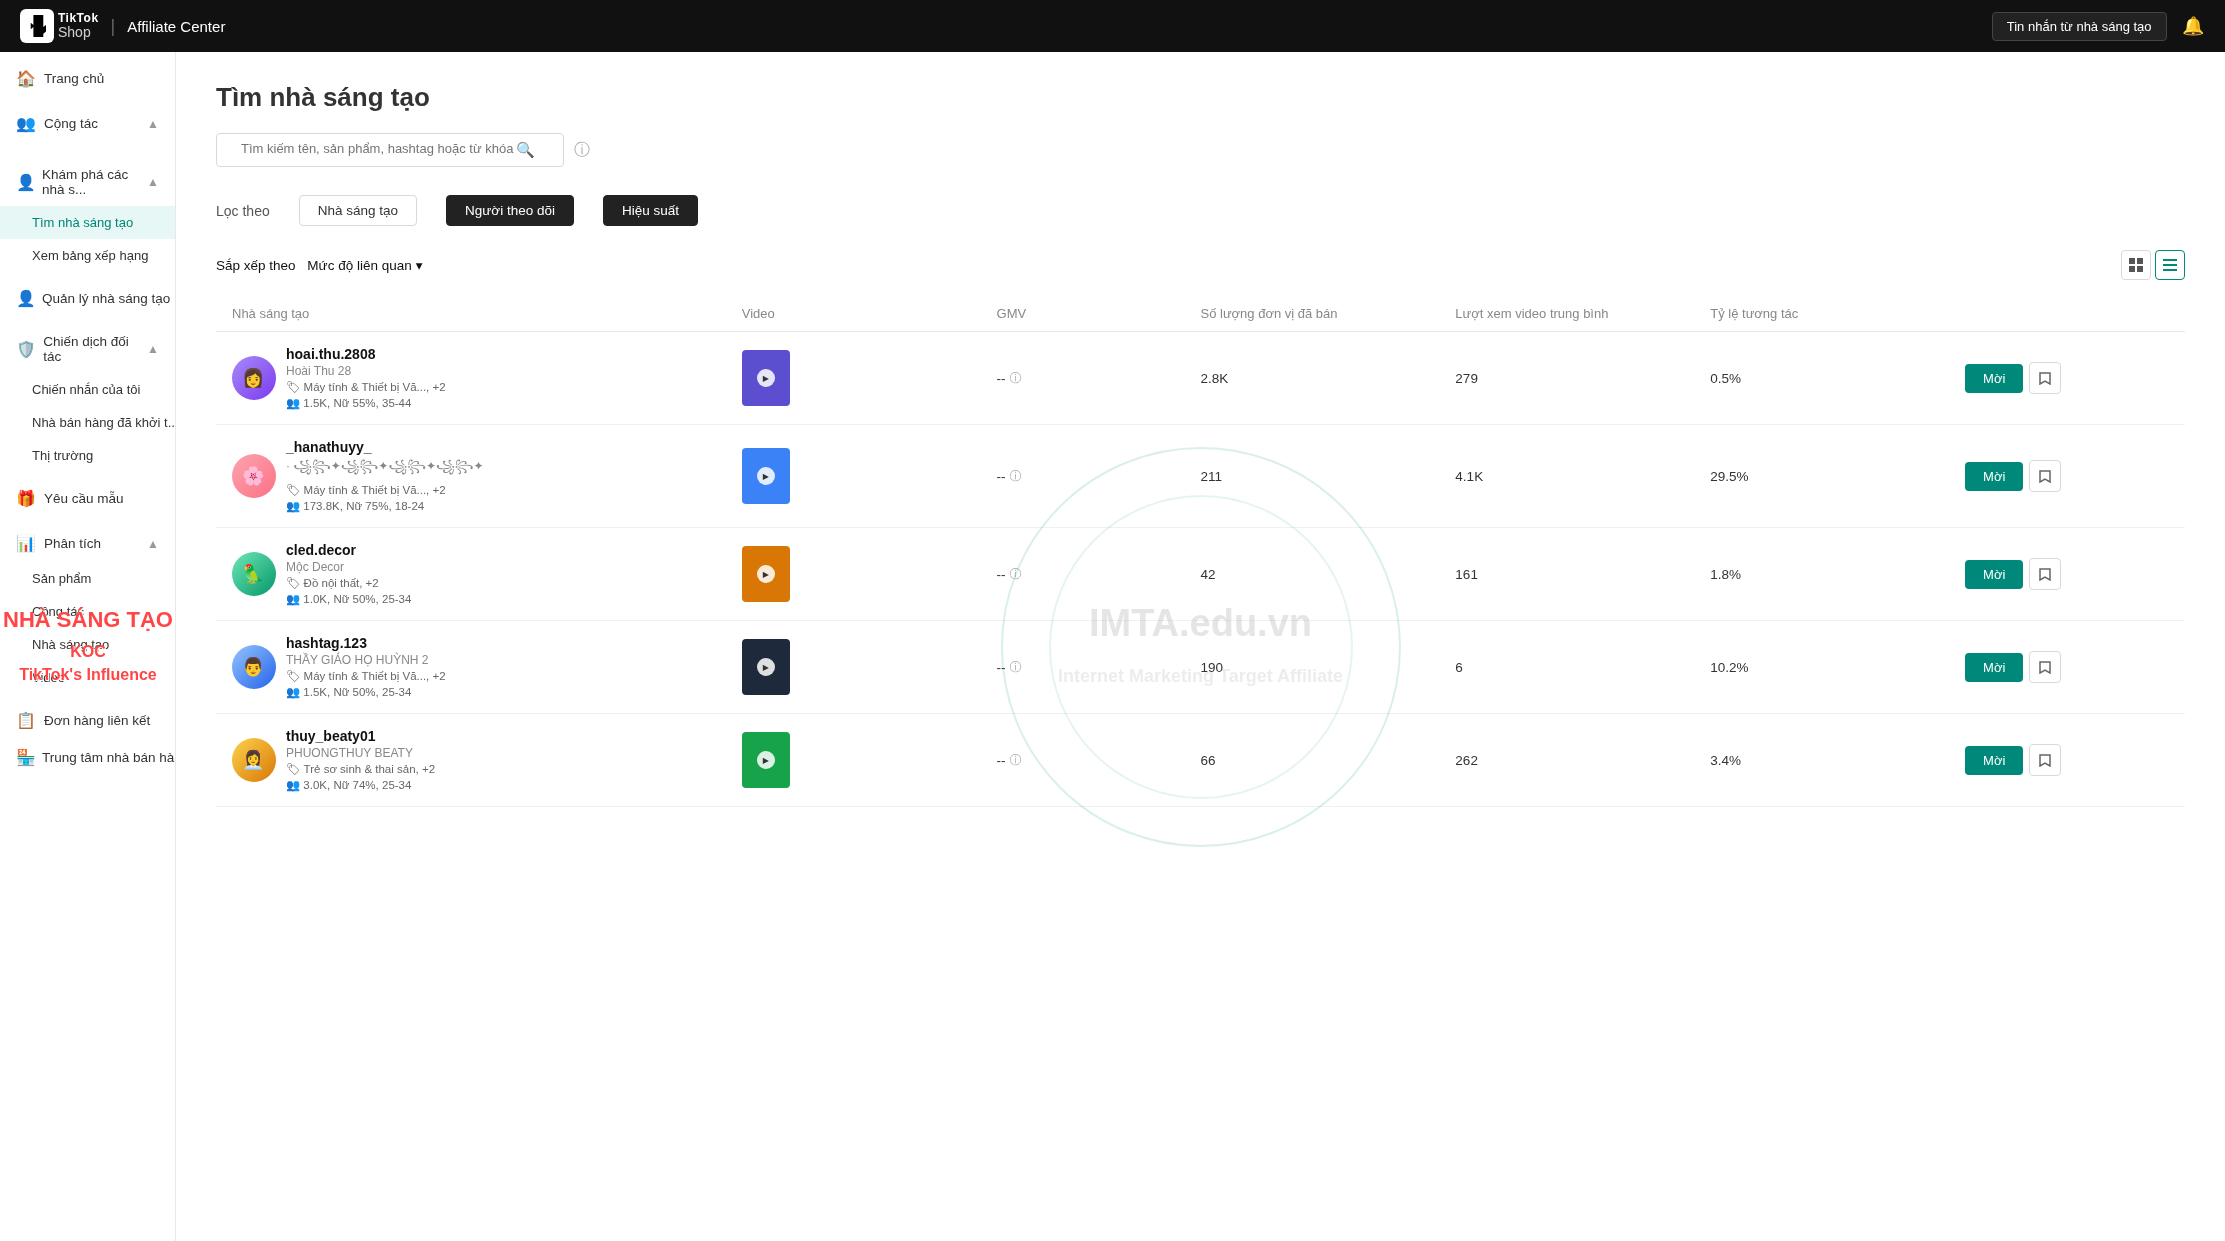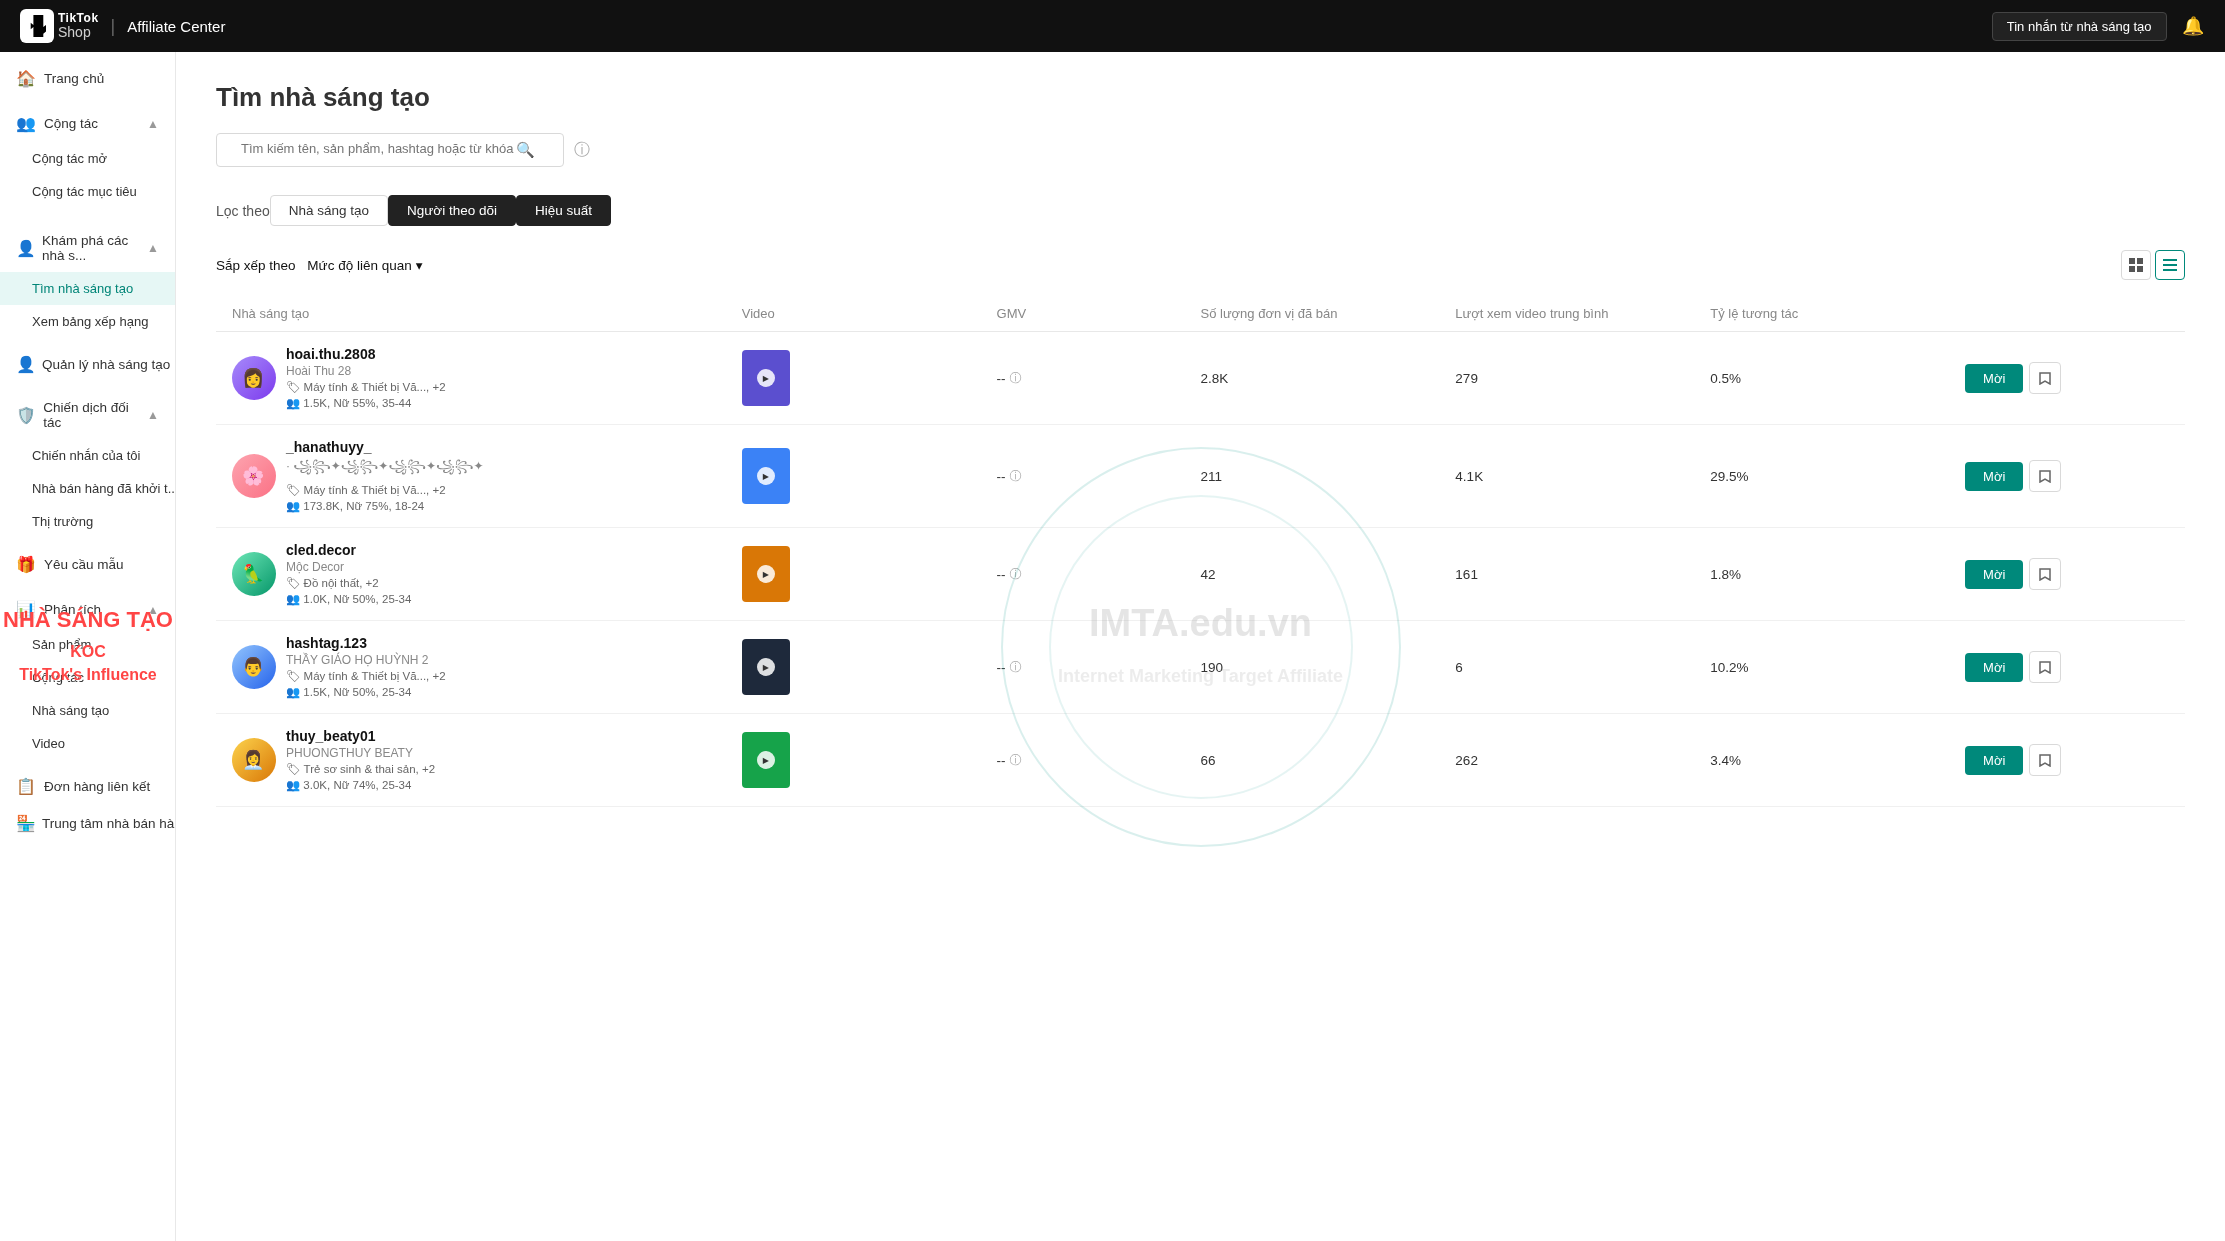--- a/index.html
+++ b/index.html
@@ -155,21 +155,21 @@
       border: 1px solid #d9d9d9; border-radius: 4px;
       padding: 7px 24px; width: 348px; background: #fff;
     }
     .search-input {
       border: none; outline: none; flex: 1; font-size: 13px; color: #999;
     }
     .search-icon { color: #aaa; font-size: 15px; margin-right: 4px; }
     .help-icon { color: #aaa; font-size: 16px; cursor: pointer; }
 
     
-    .filter-section { display: flex; align-items: center; gap: 0; margin-bottom: 24px; margin-top: 28px; }
+    .filter-section { display: flex; align-items: center; gap: 29px; margin-bottom: 24px; margin-top: 28px; }
     .filter-label { font-size: 14px; color: #555; }
     .filter-tab {
       padding: 7px 18px; border-radius: 4px; cursor: pointer;
       font-size: 13.5px; border: 1px solid #d9d9d9; background: #fff; color: #333;
     }
     .filter-tab.active { background: #222; color: #fff; border-color: #222; }
 
     
     .sort-section {
       display: flex; align-items: center; justify-content: space-between;
@@ -311,28 +311,20 @@
       <span>Trang chủ</span>
     </div>
 
     <div class="sidebar-group">
       <div class="sidebar-group-header">
         <div style="display:flex;align-items:center;gap:8px">
           <span class="sidebar-icon">👥</span>
           <span>Cộng tác</span>
         </div>
         <span class="chevron">▲</span>
-      </div>
-      <div class="sidebar-sub">
-        <div class="sidebar-item">
-          <span>Cộng tác mở</span>
-        </div>
-        <div class="sidebar-item">
-          <span>Cộng tác mục tiêu</span>
-        </div>
       </div>
     </div>
 
     <div class="sidebar-group">
       <div class="sidebar-group-header">
         <div style="display:flex;align-items:center;gap:8px">
           <span class="sidebar-icon">👤</span>
           <span>Khám phá các nhà s...</span>
         </div>
         <span class="chevron">▲</span>

